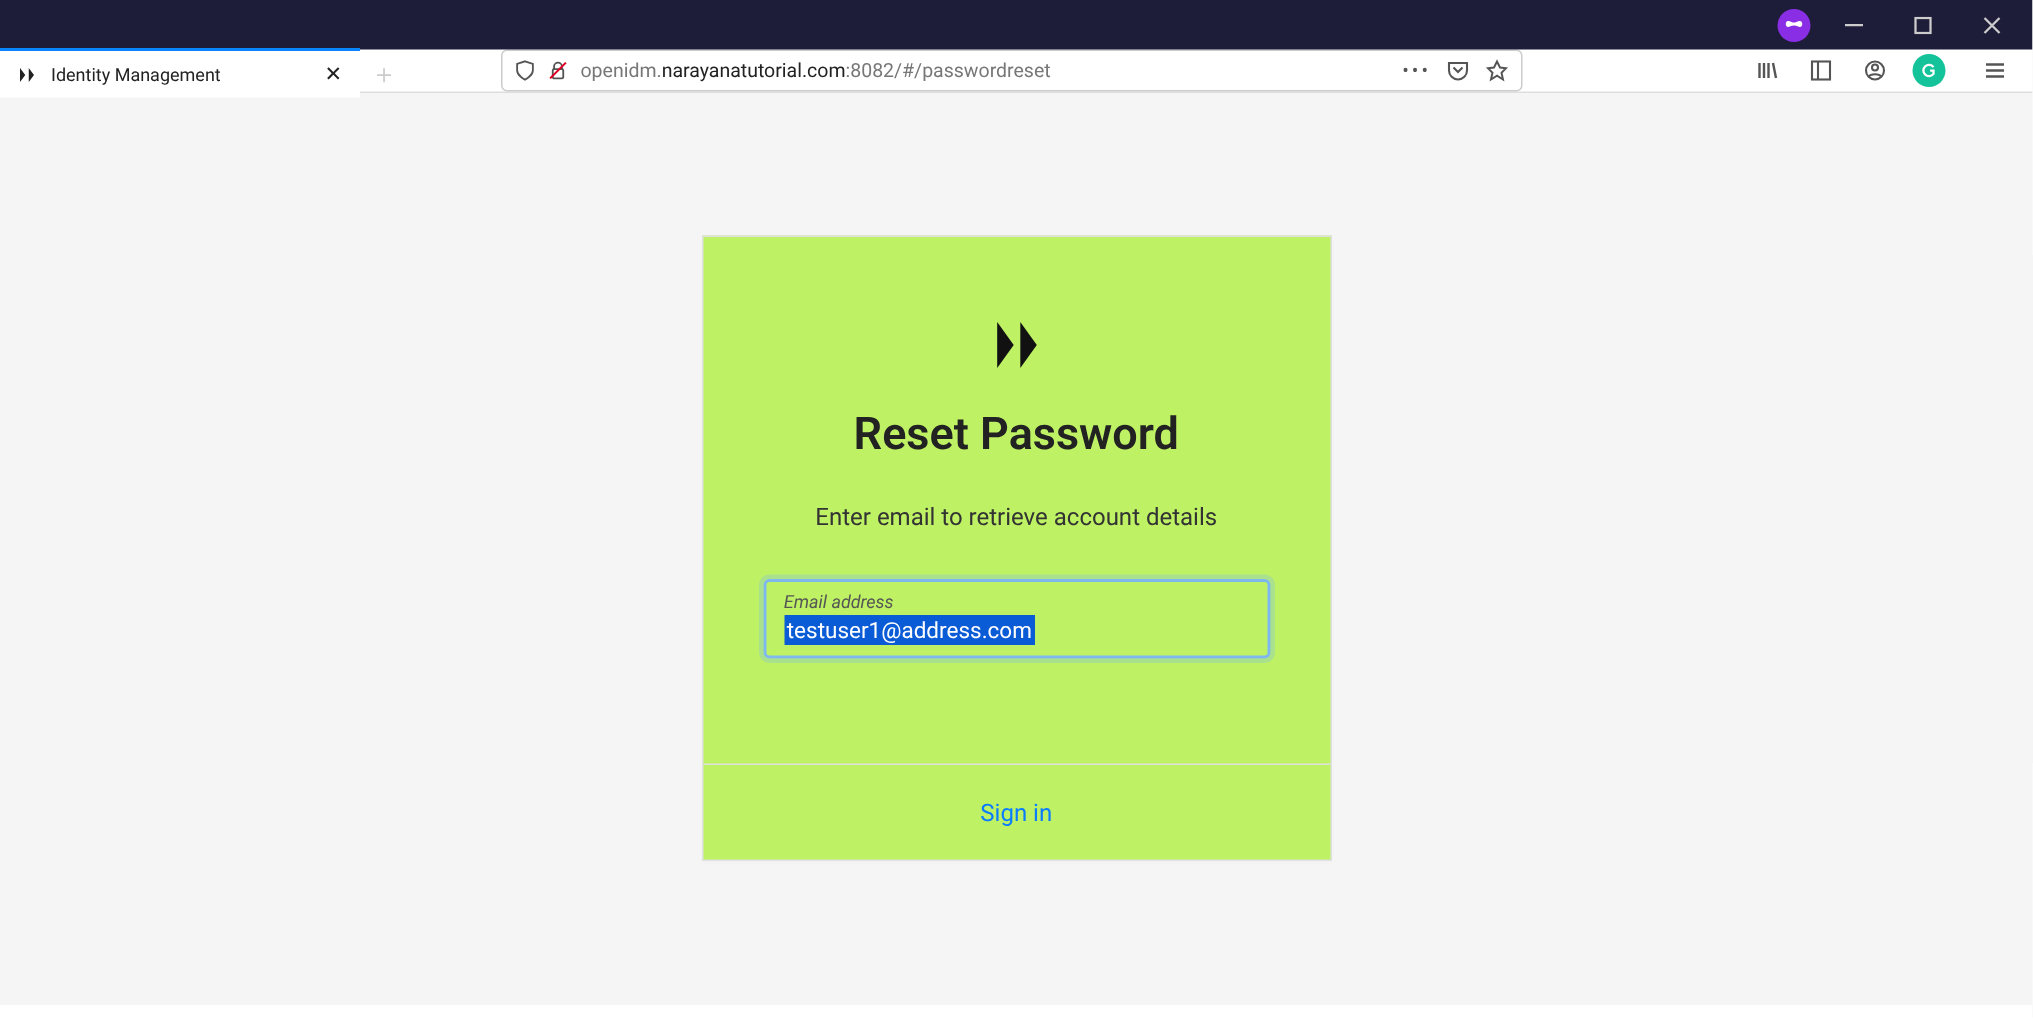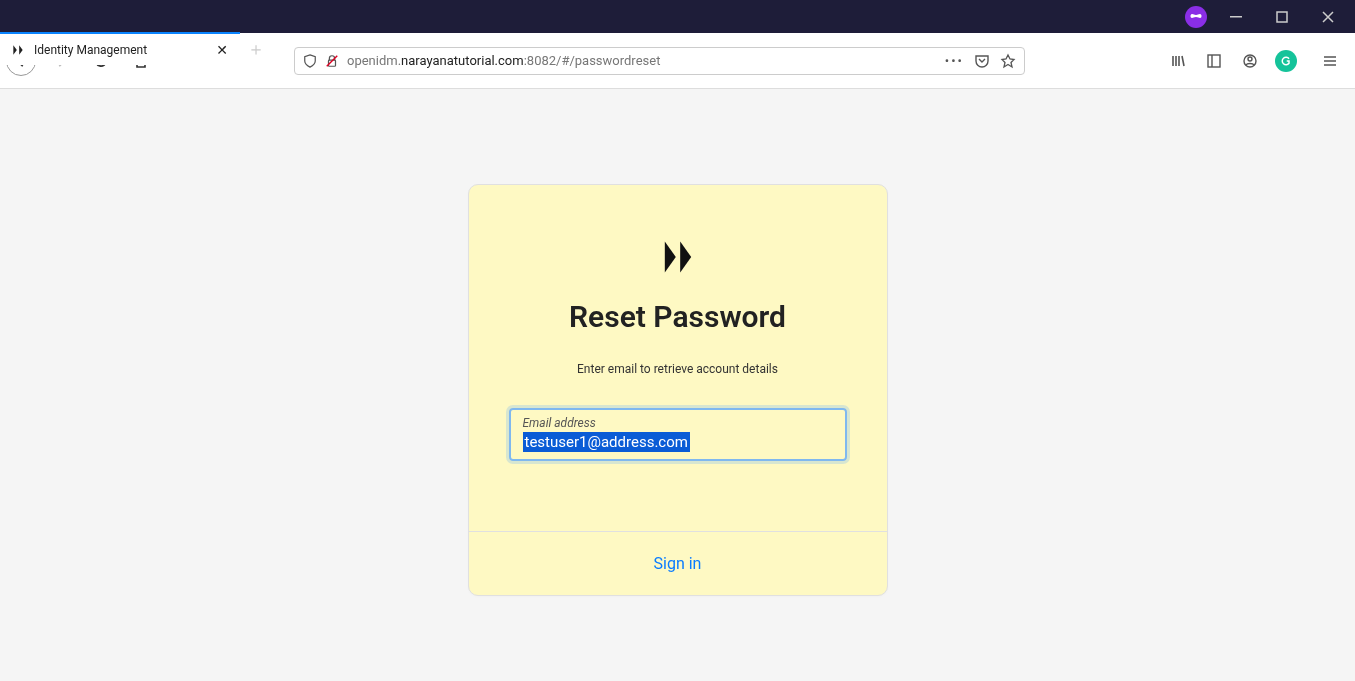--- a/index.html
+++ b/index.html
@@ -81,27 +81,27 @@
   .win-btn {
     width: 34px; height: 100%;
     display: flex;
     align-items: center;
     justify-content: center;
     color: #ccc;
     cursor: pointer;
   }
   
   .nav-toolbar {
-    height: 56px;
+    height: 29px;
     background: #fff;
     border-bottom: 1px solid #ddd;
     display: flex;
     align-items: center;
     padding: 0 6px;
-    gap: 10px;
+    gap: 20px;
   }
   .nav-btn {
     width: 30px; height: 30px;
     display: flex;
     align-items: center;
     justify-content: center;
     color: #444;
     cursor: pointer;
     border-radius: 4px;
   }
@@ -142,43 +142,43 @@
   
   .page {
     height: calc(681px - 33px - 40px);
     background: #f5f5f5;
     display: flex;
     justify-content: center;
     padding-top: 95px;
   }
   .card {
     width: 420px;
-    background: #fef9c3;
+    background: #bef264;
     border: 1px solid #e0e0e0;
-    border-radius: 10px;
+    border-radius: 0;
     box-shadow: 0 1px 3px rgba(0,0,0,0.02);
     height: fit-content;
   }
   .card-body {
     padding: 50px 40px 40px 40px;
     display:flex; flex-direction:column; align-items:center;
   }
   .logo-mark {
     width:44px;height:44px;
     margin-bottom: 20px;
     display:flex;align-items:center;justify-content:center;
   }
   h1.heading {
     font-size: 30px;
     font-weight: 600;
     color: #222;
     margin-bottom: 28px;
   }
   .subtitle {
-    font-size: 12px;
+    font-size: 16px;
     color: #333;
     margin-bottom: 32px;
   }
   .input-field {
     width: 100%;
     border: 2px solid #7fb8ef;
     border-radius: 4px;
     padding: 6px 12px 8px 12px;
     box-shadow: 0 0 0 3px rgba(127,184,239,0.3);
     margin-bottom: 30px;

